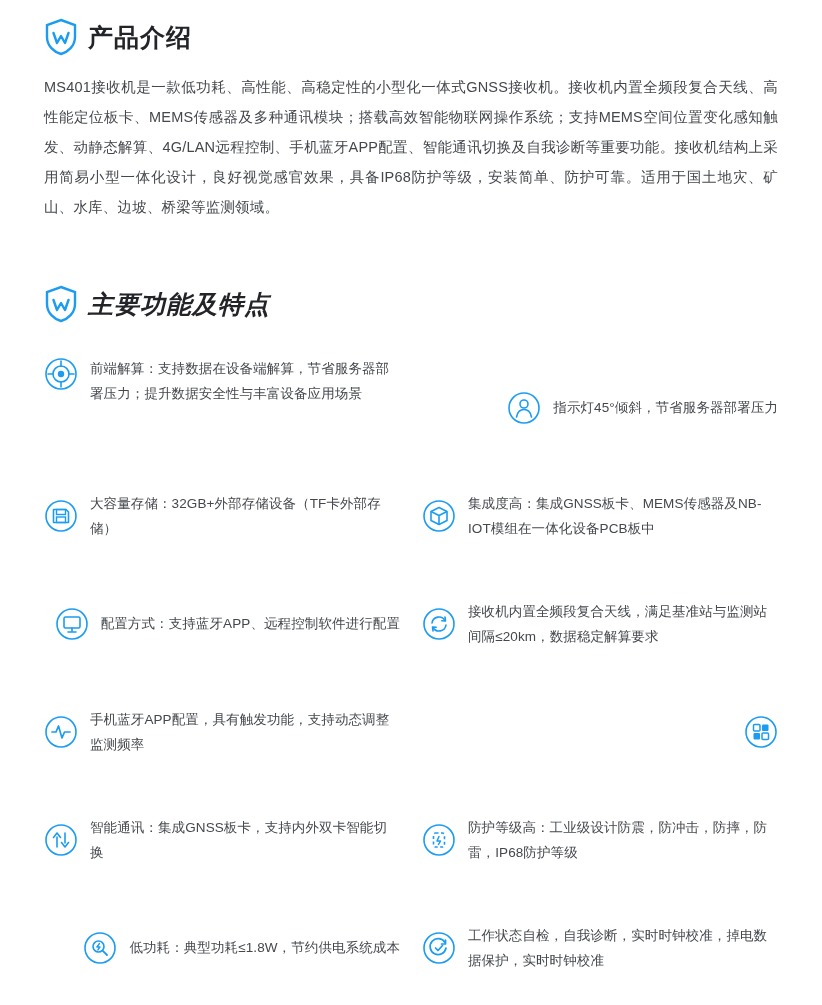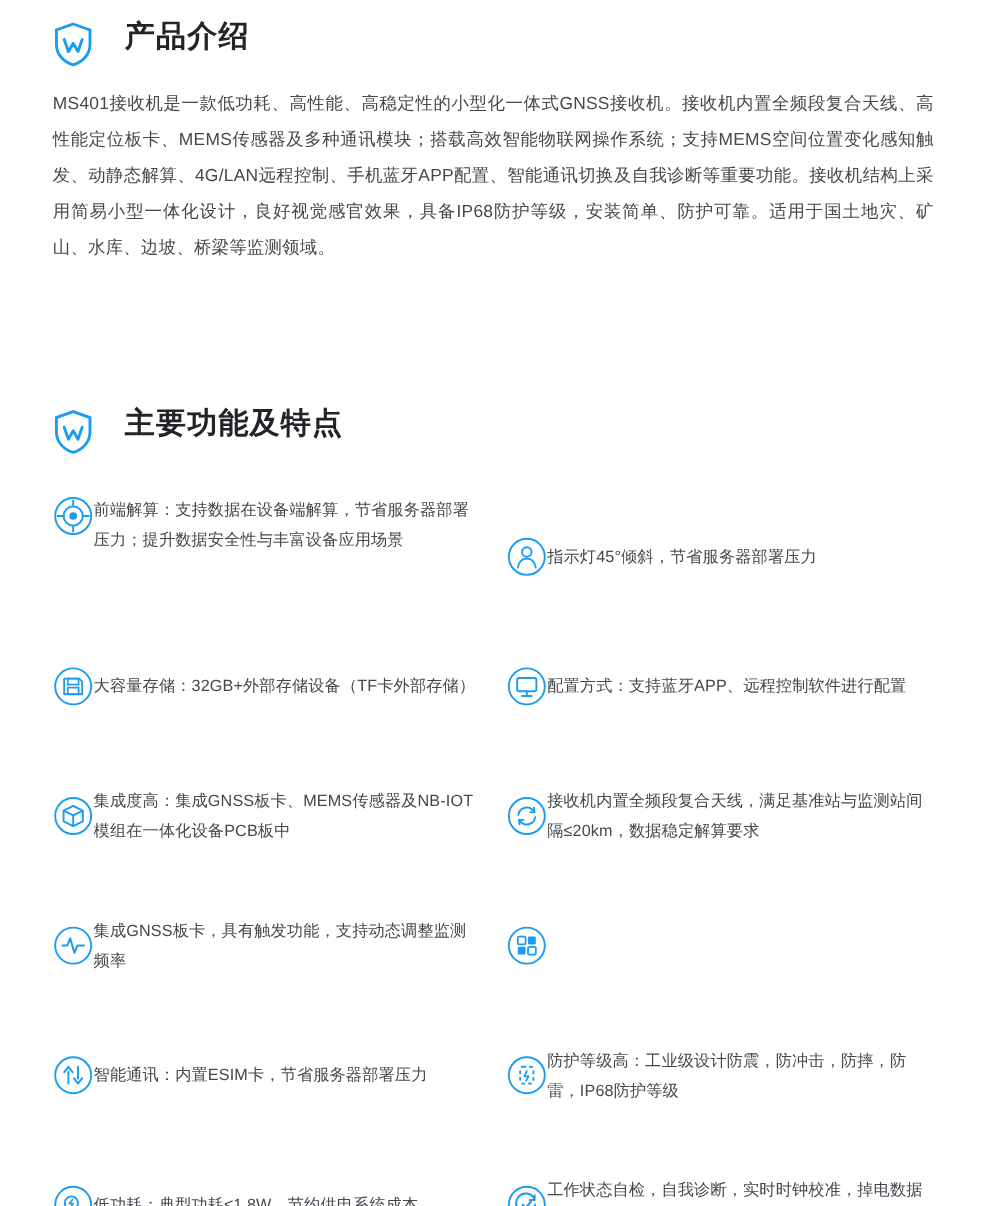--- a/index.html
+++ b/index.html
@@ -19,21 +19,22 @@
     width: 822px;
     height: 1005px;
     box-sizing: border-box;
     padding: 18px 44px 0 44px;
     position: relative;
   }
 
   
   .section-head {
     display: flex;
-    gap: 26px;
+    align-items: center;
+    gap: 10px;
   }
   .shield-icon {
     width: 34px;
     height: 38px;
     flex: 0 0 auto;
     display: block;
   }
   .section-title {
     font-size: 25px;
     font-weight: bold;
@@ -47,34 +48,37 @@
     margin-top: 16px;
     font-size: 14.5px;
     line-height: 30px;
     color: #44484d;
     letter-spacing: 0.2px;
     text-align: justify;
   }
 
   
   .features-head {
-    margin-top: 119px;
+    margin-top: 63px;
+    font-style: italic;
   }
   .features-grid {
     margin-top: 28px;
     display: grid;
     grid-template-columns: 1fr 1fr;
     column-gap: 22px;
     row-gap: 0px;
   }
   .feature {
     display: flex;
     align-items: flex-start;
+    gap: 12px;
     min-height: 104px;
     padding-top: 4px;
+    justify-content: flex-end;
   }
   .feature-icon {
     flex: 0 0 auto;
     width: 34px;
     height: 34px;
     margin-top: 2px;
   }
   .feature-icon svg {
     display: block;
     width: 34px;
@@ -151,36 +155,36 @@
           <rect x="12.5" y="18" width="9" height="5.5" fill="none" stroke="#1b9cf0" stroke-width="1.4"></rect>
         </svg>
       </span>
       <div class="feature-text">大容量存储：32GB+外部存储设备（TF卡外部存储）</div>
     </div>
 
     <div class="feature center">
       <span class="feature-icon">
         <svg viewBox="0 0 34 34">
           <circle cx="17" cy="17" r="15" fill="none" stroke="#1b9cf0" stroke-width="1.6"></circle>
+          <path d="M17 8.5 L25 12.5 V21.5 L17 25.5 L9 21.5 V12.5 Z" fill="none" stroke="#1b9cf0" stroke-width="1.6" stroke-linejoin="round"></path>
+          <path d="M9 12.5 L17 16.5 L25 12.5 M17 16.5 V25.5" fill="none" stroke="#1b9cf0" stroke-width="1.6" stroke-linejoin="round"></path>
+        </svg>
+      </span>
+      <div class="feature-text">集成度高：集成GNSS板卡、MEMS传感器及NB-IOT模组在一体化设备PCB板中</div>
+    </div>
+
+    <div class="feature center">
+      <span class="feature-icon">
+        <svg viewBox="0 0 34 34">
+          <circle cx="17" cy="17" r="15" fill="none" stroke="#1b9cf0" stroke-width="1.6"></circle>
           <rect x="9" y="10" width="16" height="11" rx="1.5" fill="none" stroke="#1b9cf0" stroke-width="1.6"></rect>
           <path d="M17 21 V24 M13 25 H21" stroke="#1b9cf0" stroke-width="1.6" stroke-linecap="round"></path>
         </svg>
       </span>
       <div class="feature-text">配置方式：支持蓝牙APP、远程控制软件进行配置</div>
-    </div>
-
-    <div class="feature center">
-      <span class="feature-icon">
-        <svg viewBox="0 0 34 34">
-          <circle cx="17" cy="17" r="15" fill="none" stroke="#1b9cf0" stroke-width="1.6"></circle>
-          <path d="M17 8.5 L25 12.5 V21.5 L17 25.5 L9 21.5 V12.5 Z" fill="none" stroke="#1b9cf0" stroke-width="1.6" stroke-linejoin="round"></path>
-          <path d="M9 12.5 L17 16.5 L25 12.5 M17 16.5 V25.5" fill="none" stroke="#1b9cf0" stroke-width="1.6" stroke-linejoin="round"></path>
-        </svg>
-      </span>
-      <div class="feature-text">集成度高：集成GNSS板卡、MEMS传感器及NB-IOT模组在一体化设备PCB板中</div>
     </div>
 
     <div class="feature center">
       <span class="feature-icon">
         <svg viewBox="0 0 34 34">
           <circle cx="17" cy="17" r="15" fill="none" stroke="#1b9cf0" stroke-width="1.6"></circle>
           <path d="M10 16 A7 7 0 0 1 23 13.5" fill="none" stroke="#1b9cf0" stroke-width="1.6" stroke-linecap="round"></path>
           <path d="M24 18 A7 7 0 0 1 11 20.5" fill="none" stroke="#1b9cf0" stroke-width="1.6" stroke-linecap="round"></path>
           <path d="M23 10 L23.5 14 L19.8 13.8 M11 24 L10.5 20 L14.2 20.2" fill="none" stroke="#1b9cf0" stroke-width="1.6" stroke-linecap="round" stroke-linejoin="round"></path>
         </svg>
@@ -188,21 +192,21 @@
       <div class="feature-text">接收机内置全频段复合天线，满足基准站与监测站间隔≤20km，数据稳定解算要求</div>
     </div>
 
     <div class="feature center">
       <span class="feature-icon">
         <svg viewBox="0 0 34 34">
           <circle cx="17" cy="17" r="15" fill="none" stroke="#1b9cf0" stroke-width="1.6"></circle>
           <path d="M8 17 H12 L14.5 11 L18 23 L20.5 17 H26" fill="none" stroke="#1b9cf0" stroke-width="1.7" stroke-linecap="round" stroke-linejoin="round"></path>
         </svg>
       </span>
-      <div class="feature-text">集成GNSS板卡，具有触发功能，支持动态调整监测频率</div>
+      <div class="feature-text">手机蓝牙APP配置，具有触发功能，支持动态调整监测频率</div>
     </div>
 
     <div class="feature center">
       <span class="feature-icon">
         <svg viewBox="0 0 34 34">
           <circle cx="17" cy="17" r="15" fill="none" stroke="#1b9cf0" stroke-width="1.6"></circle>
           <rect x="9.5" y="9.5" width="6.5" height="6.5" rx="1" fill="none" stroke="#1b9cf0" stroke-width="1.5"></rect>
           <rect x="18" y="9.5" width="6.5" height="6.5" rx="1" fill="#1b9cf0"></rect>
           <rect x="9.5" y="18" width="6.5" height="6.5" rx="1" fill="#1b9cf0"></rect>
           <rect x="18" y="18" width="6.5" height="6.5" rx="1" fill="none" stroke="#1b9cf0" stroke-width="1.5"></rect>
@@ -211,21 +215,21 @@
     </div>
 
     <div class="feature center">
       <span class="feature-icon">
         <svg viewBox="0 0 34 34">
           <circle cx="17" cy="17" r="15" fill="none" stroke="#1b9cf0" stroke-width="1.6"></circle>
           <path d="M13 14 L13 24 M13 10 L9.5 14.5 M13 10 L16.5 14.5" fill="none" stroke="#1b9cf0" stroke-width="1.6" stroke-linecap="round" stroke-linejoin="round"></path>
           <path d="M21 20 L21 10 M21 24 L24.5 19.5 M21 24 L17.5 19.5" fill="none" stroke="#1b9cf0" stroke-width="1.6" stroke-linecap="round" stroke-linejoin="round"></path>
         </svg>
       </span>
-      <div class="feature-text">智能通讯：内置ESIM卡，节省服务器部署压力</div>
+      <div class="feature-text">智能通讯：集成GNSS板卡，支持内外双卡智能切换</div>
     </div>
 
     <div class="feature center">
       <span class="feature-icon">
         <svg viewBox="0 0 34 34">
           <circle cx="17" cy="17" r="15" fill="none" stroke="#1b9cf0" stroke-width="1.6"></circle>
           <rect x="11.5" y="10" width="11" height="14" rx="2" fill="none" stroke="#1b9cf0" stroke-width="1.6" stroke-dasharray="3 2.5"></rect>
           <path d="M17 13.5 L15 18 H18.5 L16.5 21.5" fill="none" stroke="#1b9cf0" stroke-width="1.5" stroke-linecap="round" stroke-linejoin="round"></path>
         </svg>
       </span>

